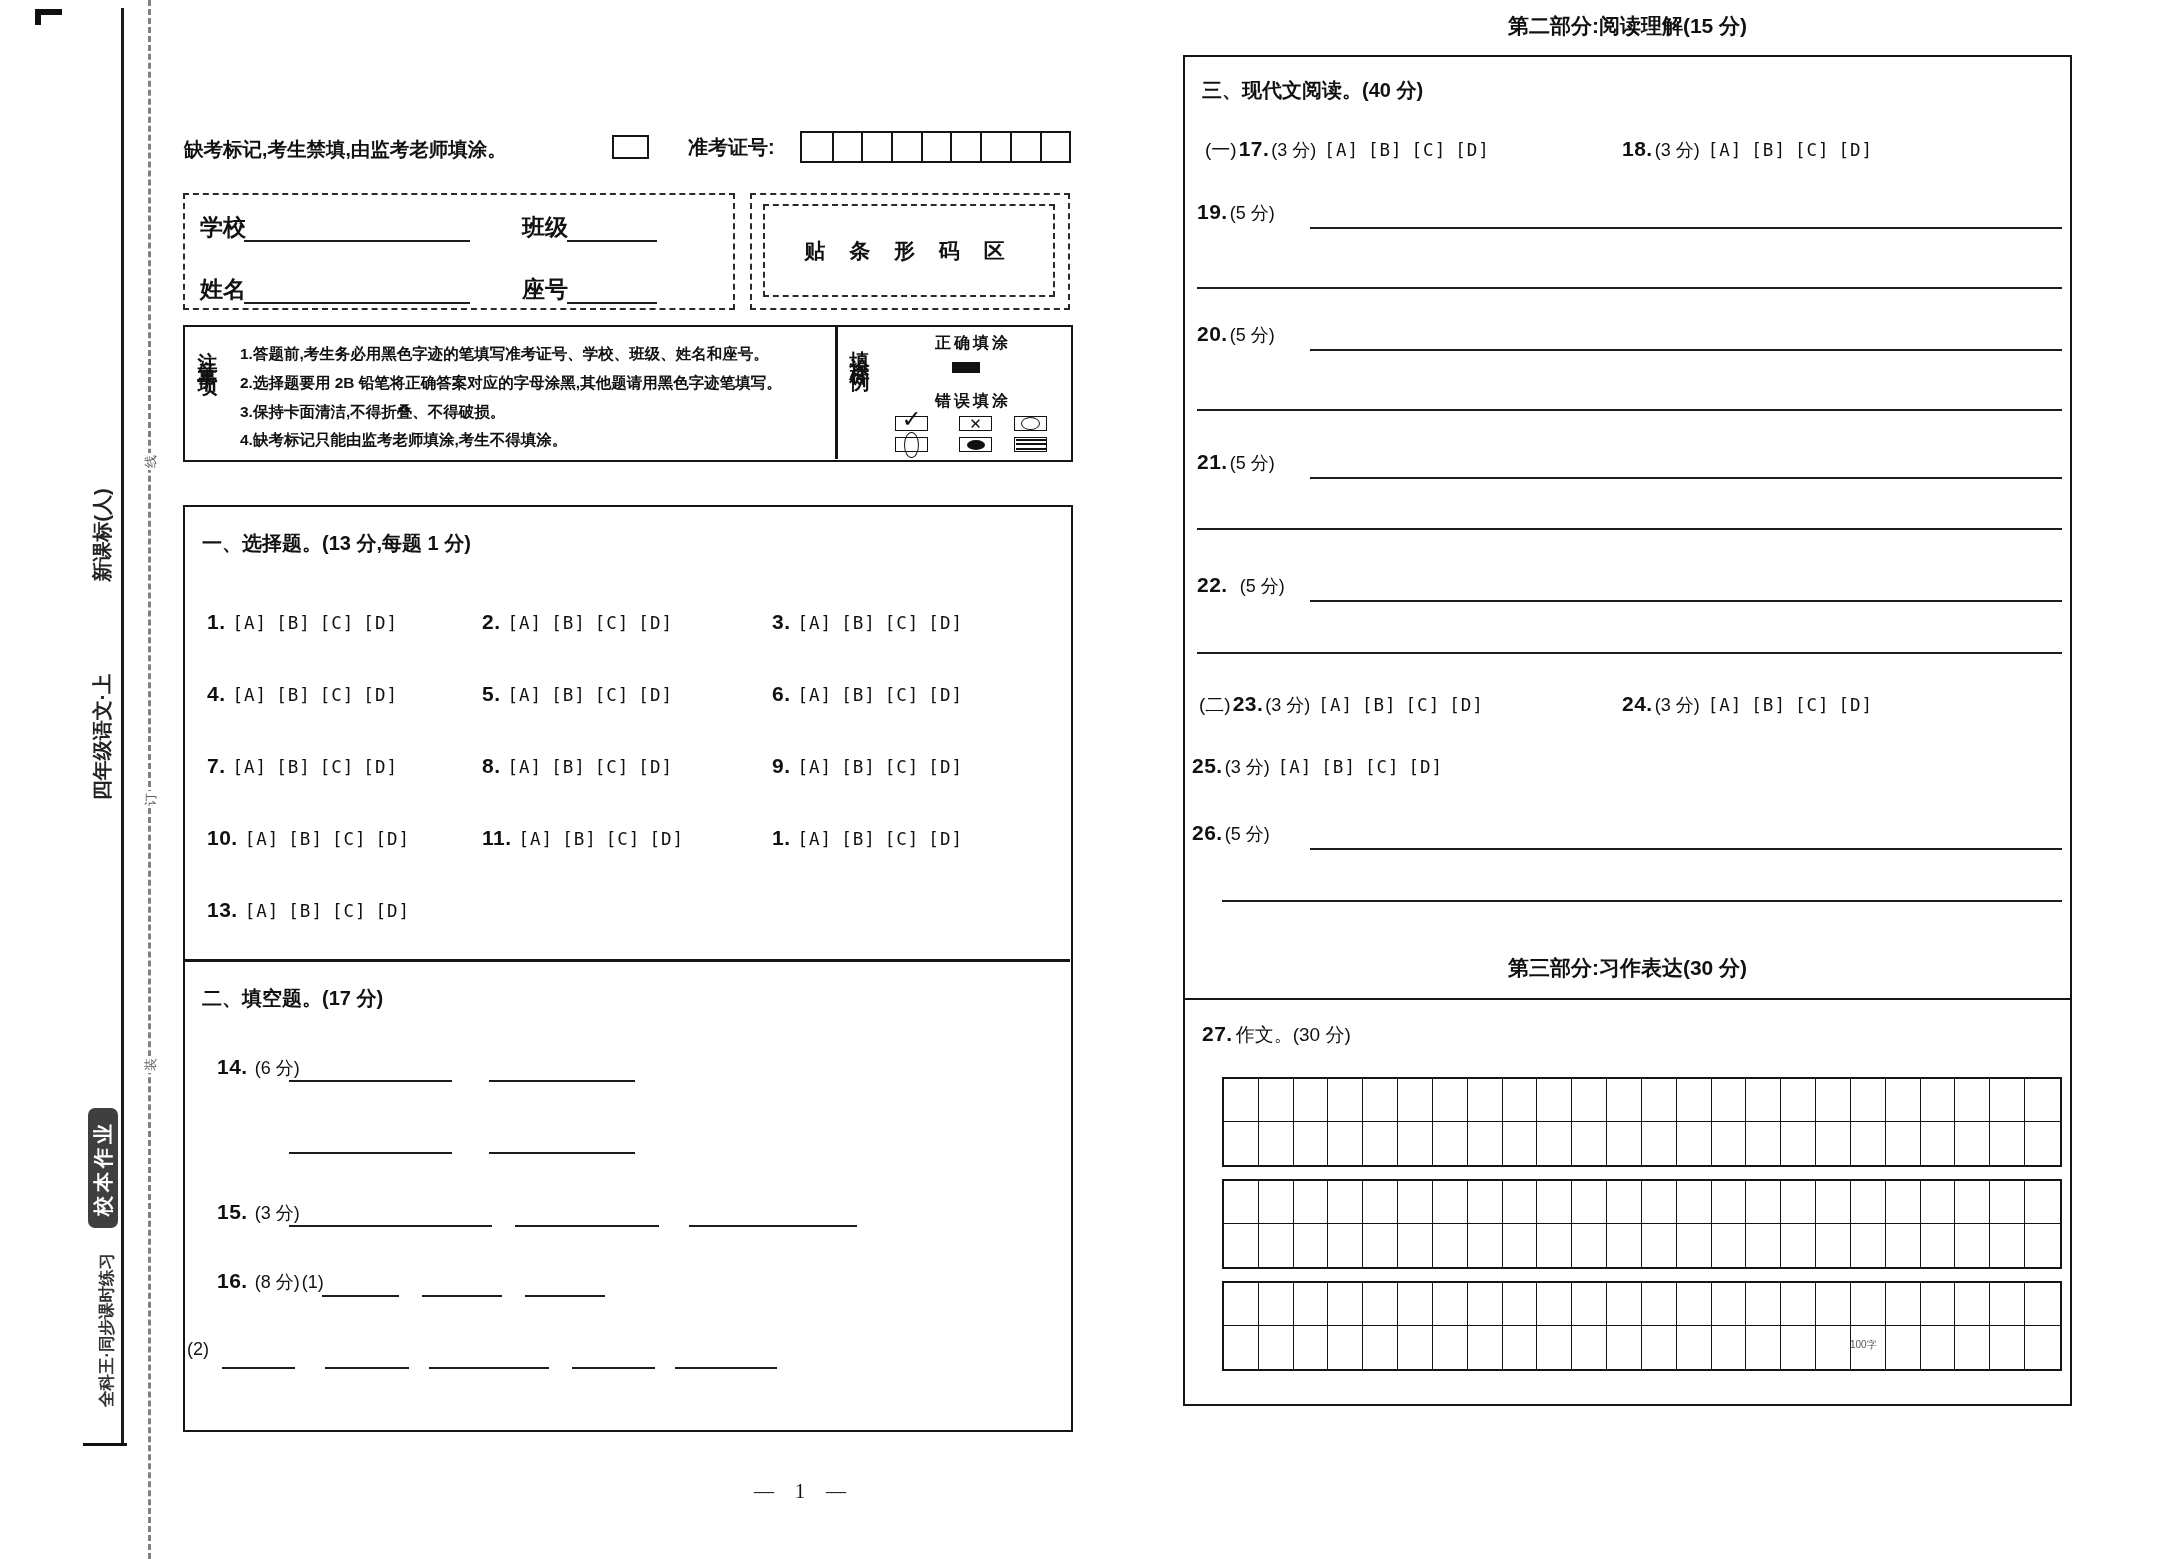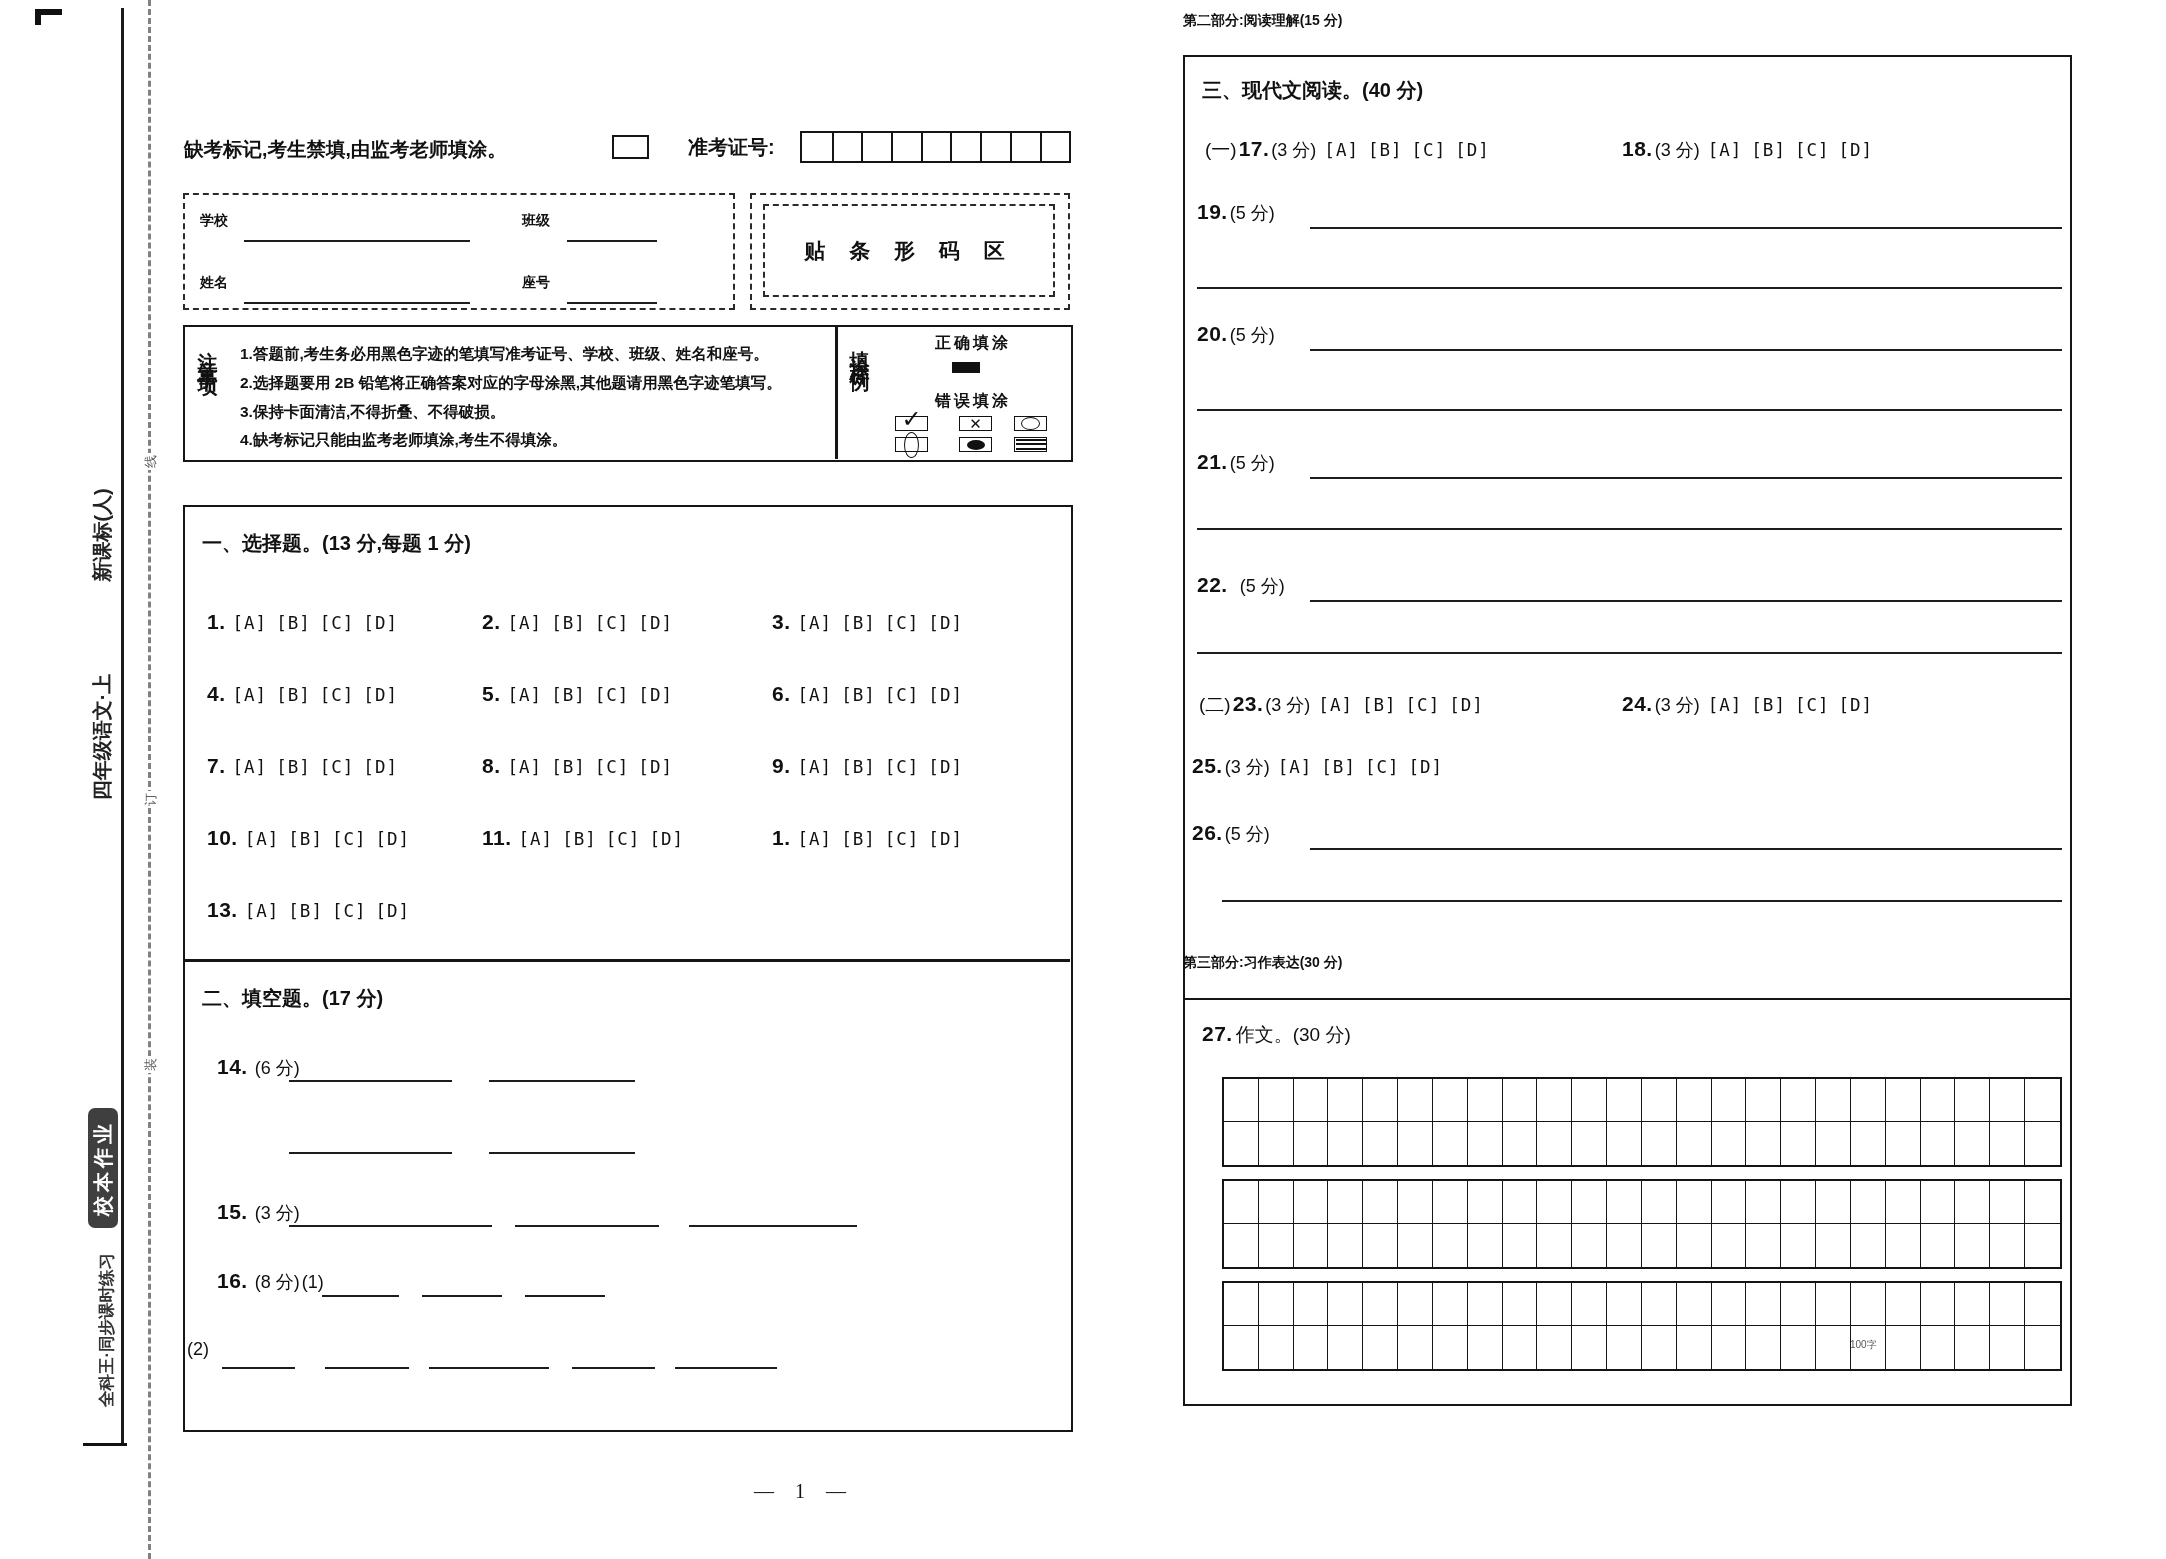--- a/index.html
+++ b/index.html
@@ -45,22 +45,22 @@
   #examno{position:absolute;display:flex;border:2.2px solid #151515;box-sizing:border-box;background:#fff;}
   #examno .cell{width:29.7px;border-left:2px solid #151515;box-sizing:border-box;}
   #examno .cell:first-child{border-left:none;}
   
   .cblock{position:absolute;display:grid;border:2px solid #151515;box-sizing:border-box;background:#fff;}
   .cblock .gc{border-right:1.5px solid #151515;border-bottom:1.5px solid #151515;box-sizing:border-box;}
   .cblock .gc.lastcol{border-right:none;}
   .cblock .gc.lastrow{border-bottom:none;}
   .notice-item{position:absolute;font-weight:bold;font-size:15.5px;white-space:nowrap;}
   .seclabel{font-weight:bold;font-size:20px;white-space:nowrap;}
-  .partheader{position:absolute;font-weight:bold;font-size:14px;text-align:left;white-space:nowrap;}
-  .infolabel{font-weight:bold;font-size:14px;white-space:nowrap;}
+  .partheader{position:absolute;font-weight:bold;font-size:21px;text-align:center;white-space:nowrap;}
+  .infolabel{font-weight:bold;font-size:23px;white-space:nowrap;}
 </style>
 </head>
 <body>
 
 <div id="canvas">
 
   <div class="abs" style="left:35px;top:9px;width:27px;height:6px;background:#111;"></div>
   <div class="abs" style="left:35px;top:9px;width:6px;height:16px;background:#111;"></div>
   <div class="vline" style="left:121px;top:8px;height:1435px;"></div>
   <div class="abs" style="left:83px;top:1443px;width:44px;height:2.5px;background:#111;"></div>

